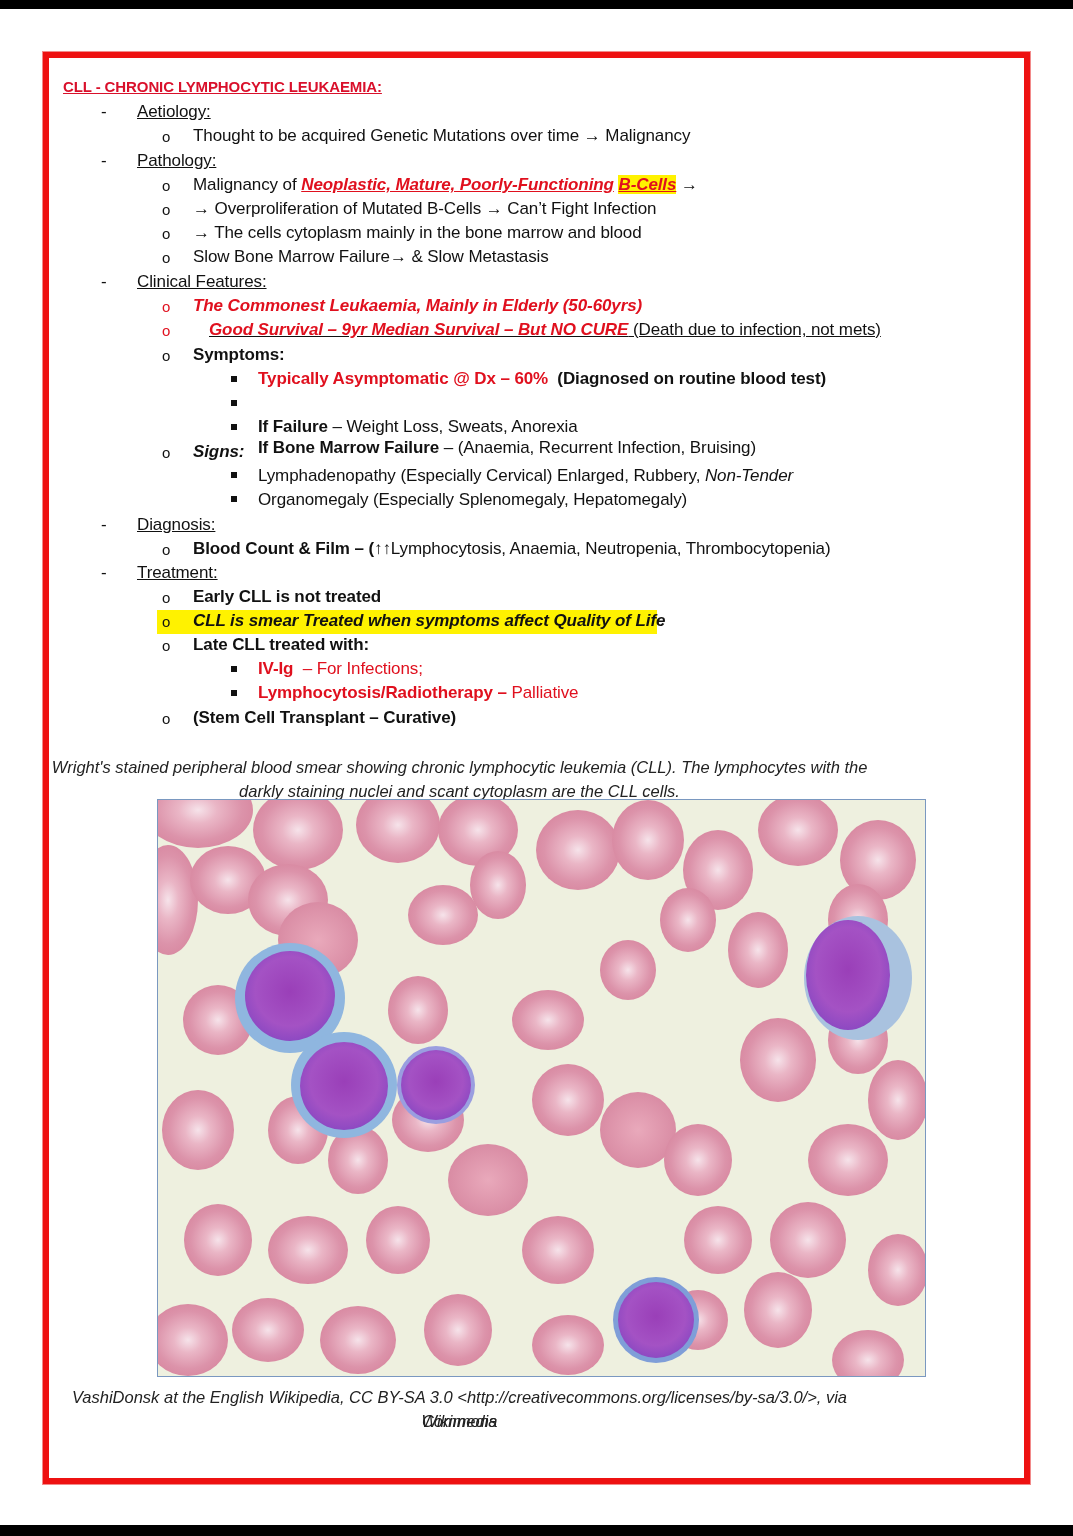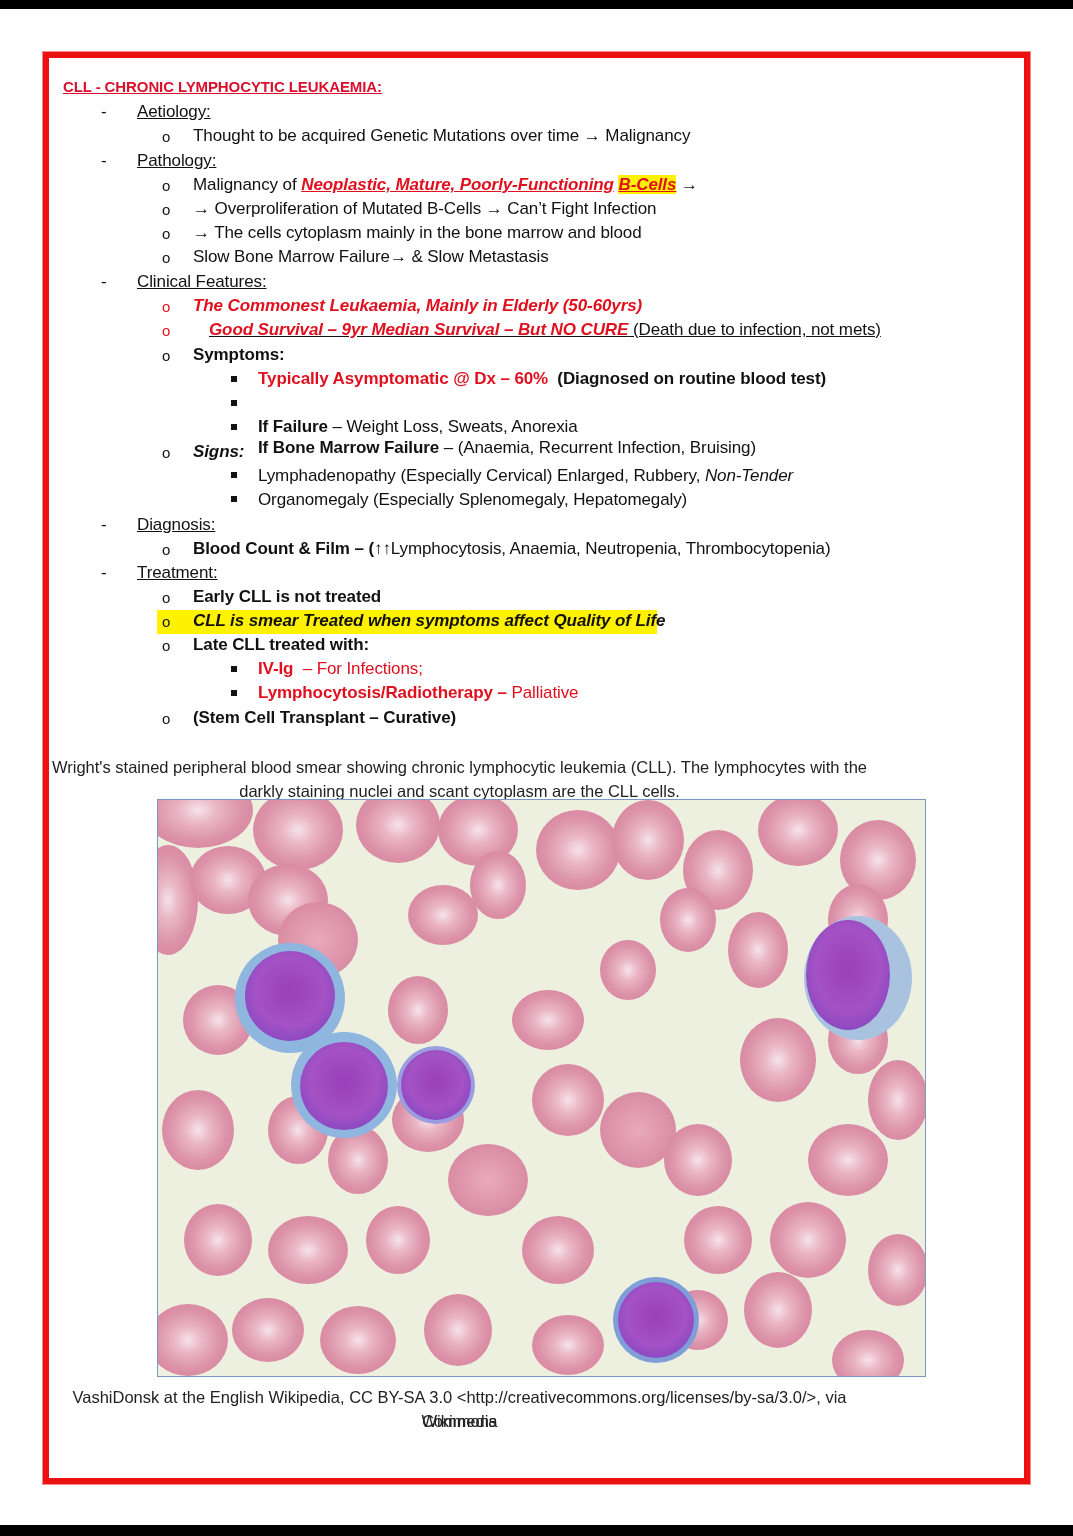--- a/index.html
+++ b/index.html
@@ -25,21 +25,21 @@
   .title { color:#d9102b; font-weight:bold; text-decoration:underline; font-size:15px; }
   .heading { font-weight:normal; text-decoration:underline;margin-left:9px; }
   .dash { position:absolute; font-size:17px; line-height:22px; }
   .bul { position:absolute; font-size:15px; line-height:22px; }
   .sq { position:absolute; width:6px; height:6px; background:#111; }
   .red { color:#e0101e; }
   .b { font-weight:bold; }
   .i { font-style:italic; }
   .u { text-decoration:underline;margin-top:43px; }
   .hl { background:#fff200; }
-  .caption { position:absolute; width:821px; left:0; text-align:center; font-size:16.5px; line-height:24px; color:#222; }
+  .caption { position:absolute; width:821px; left:0; text-align:center; font-size:16.5px; line-height:24px; color:#222;font-style:italic; }
   .smear {
     position:absolute; left:108px; top:741px; width:767px; height:576px;
     border:1.5px solid #7a98c0; background:#eef0df; overflow:hidden;
   }
 </style>
 </head>
 <body>
 
 <div class="topbar"></div>
 

